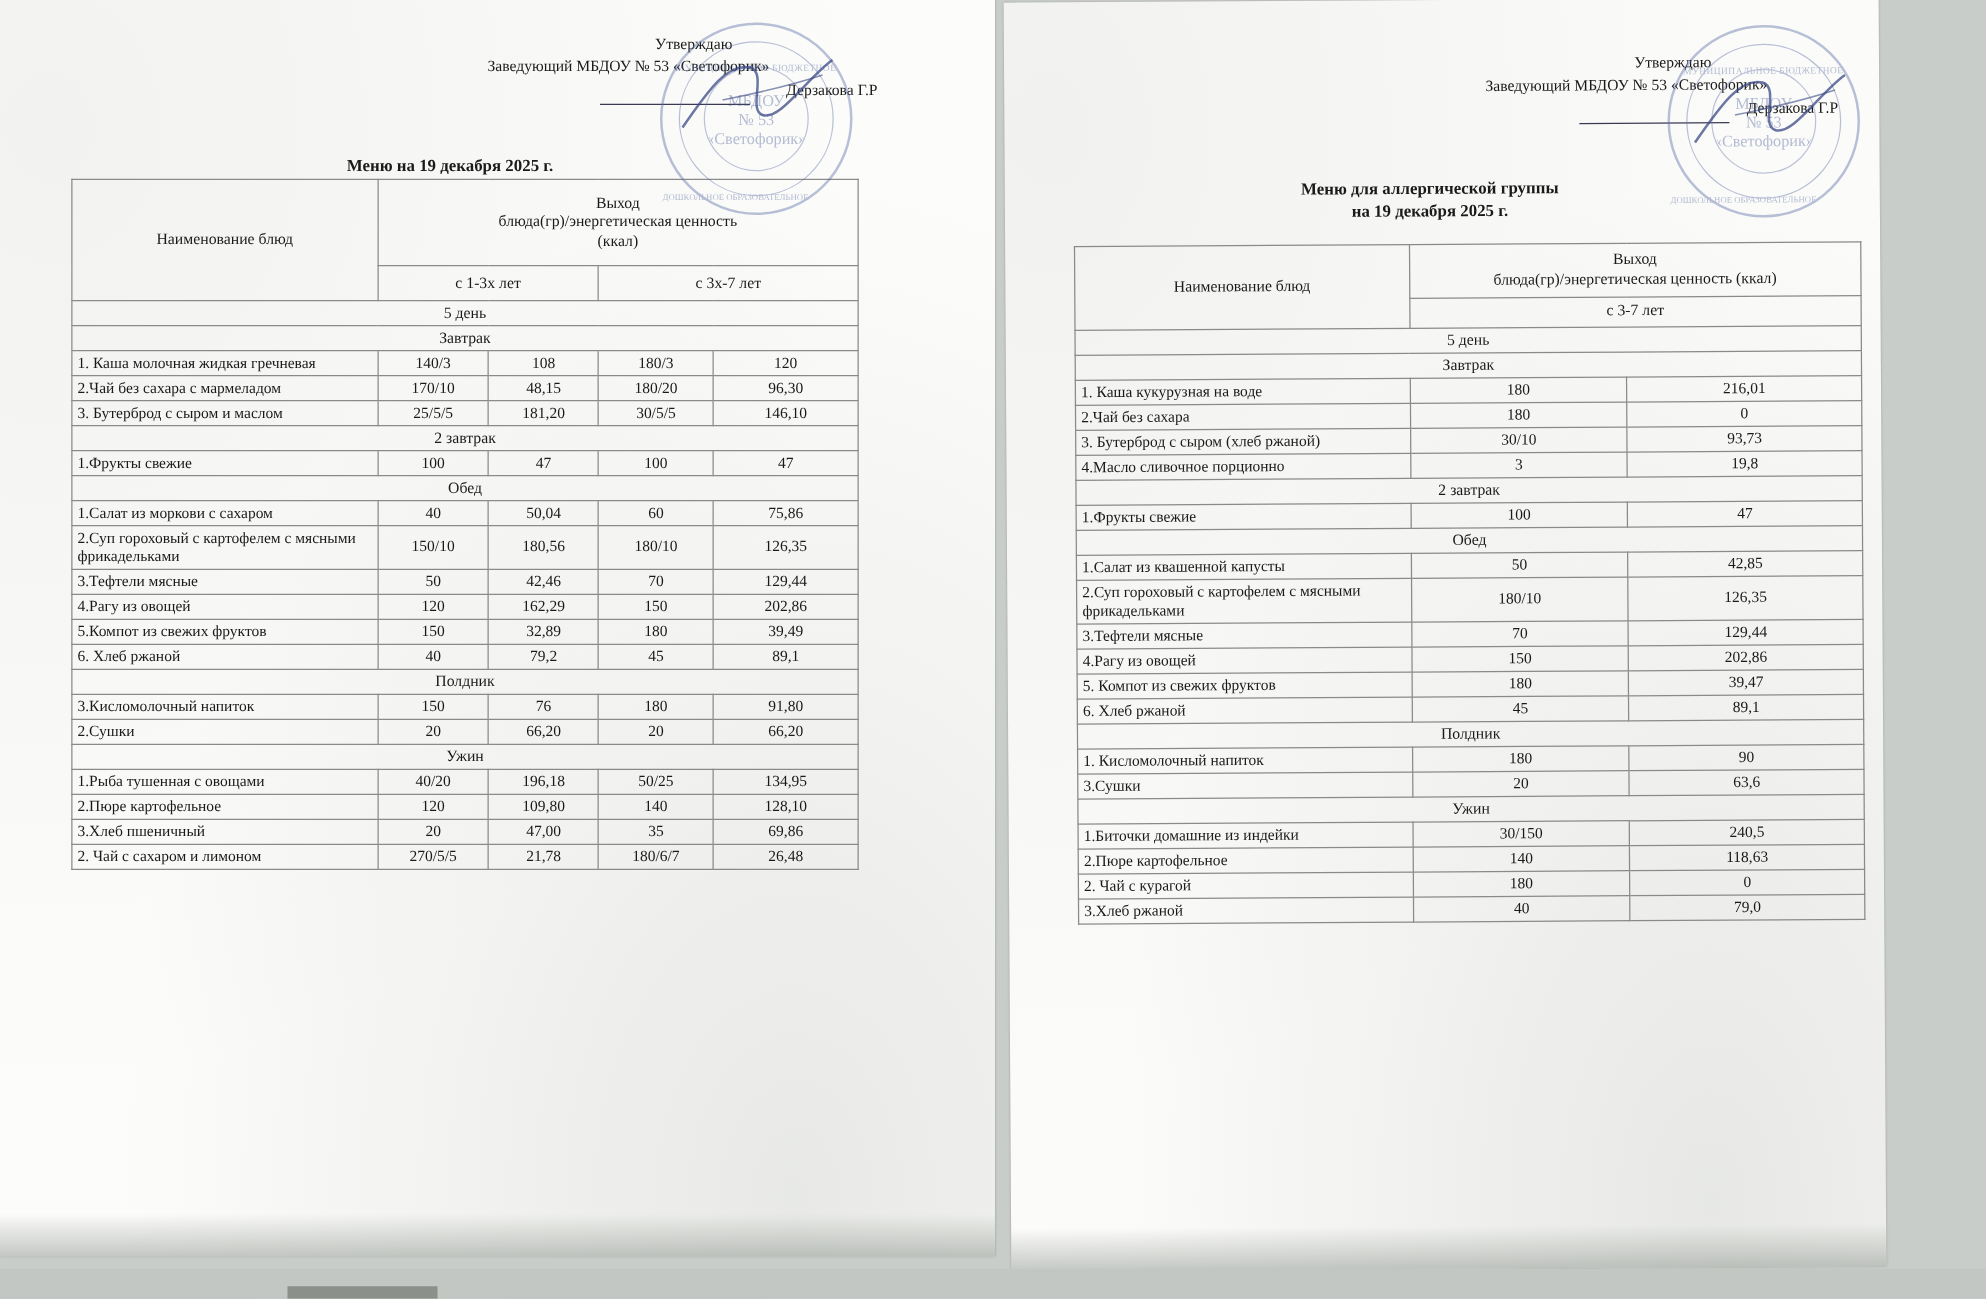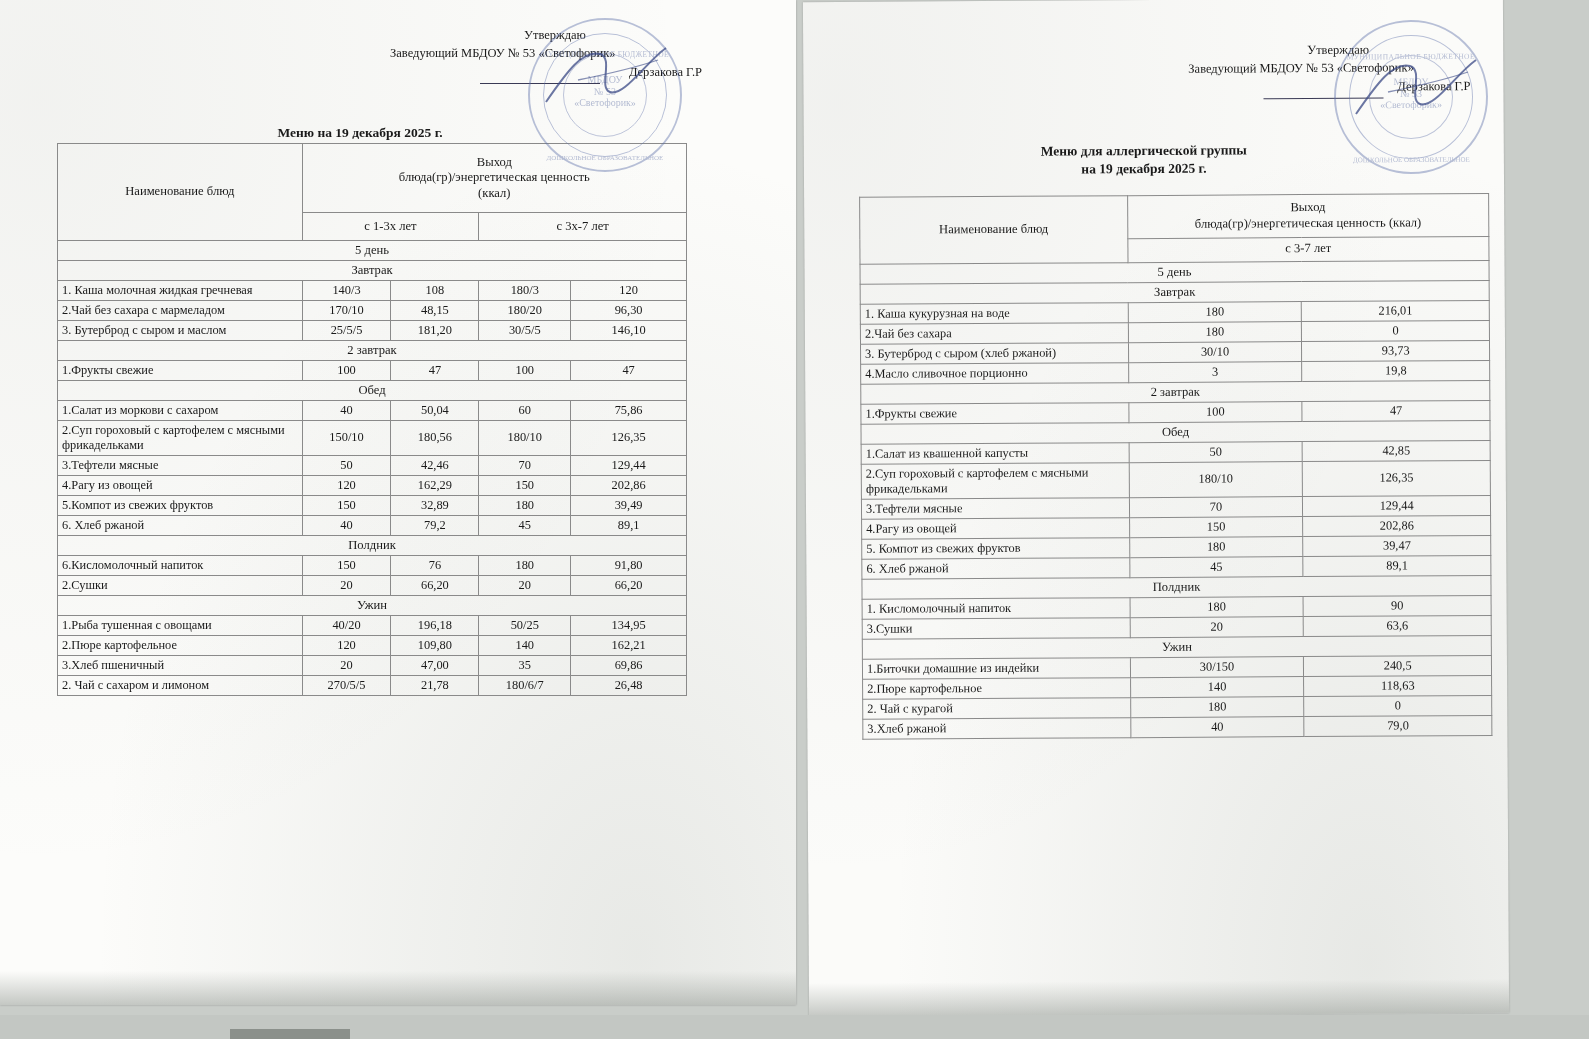--- a/index.html
+++ b/index.html
@@ -135,21 +135,21 @@
     position: absolute;
     left: 13px; top: 13px; right: 13px; bottom: 13px;
     border: 1px solid #5b6ea8;
     border-radius: 50%;
   }
   .stamp-inner {
     position: absolute;
     left: 33px; top: 33px; right: 33px; bottom: 33px;
     border: 1px solid #6878ad;
     border-radius: 50%;
-    font-size: 10px;
+    font-size: 13px;
     color: #51639c;
     text-align: center;
     line-height: 1.15;
     padding-top: 20px;
     box-sizing: border-box;
     overflow: hidden;
   }
   .stamp-arc {
     position: absolute;
     top: 6px;
@@ -159,21 +159,21 @@
     font-size: 7.5px;
     color: #51639c;
     letter-spacing: 0.4px;
     margin-top: 24px;
   }
   .stamp-arc-bottom {
     position: absolute;
     bottom: 8px;
     left: 0;
     width: 100%;
-    text-align: center;
+    text-align: left;
     font-size: 7px;
     color: #51639c;
   }
   #stamp-left { left: 528px; top: 18px; }
   #stamp-right { left: 1334px; top: 20px; transform: rotate(-0.35deg); }
   .signature {
     position: absolute;
     pointer-events: none;
   }
   #sig-left { left: 538px; top: 40px; }
@@ -314,21 +314,21 @@
           <td class="name-cell">6. Хлеб ржаной</td>
           <td class="num">40</td>
           <td class="num">79,2</td>
           <td class="num">45</td>
           <td class="num">89,1</td>
         </tr>
         <tr>
           <td class="sec" colspan="5">Полдник</td>
         </tr>
         <tr>
-          <td class="name-cell">6.Кисломолочный напиток</td>
+          <td class="name-cell">3.Кисломолочный напиток</td>
           <td class="num">150</td>
           <td class="num">76</td>
           <td class="num">180</td>
           <td class="num">91,80</td>
         </tr>
         <tr>
           <td class="name-cell">2.Сушки</td>
           <td class="num">20</td>
           <td class="num">66,20</td>
           <td class="num">20</td>
@@ -342,21 +342,21 @@
           <td class="num">40/20</td>
           <td class="num">196,18</td>
           <td class="num">50/25</td>
           <td class="num">134,95</td>
         </tr>
         <tr>
           <td class="name-cell">2.Пюре картофельное</td>
           <td class="num">120</td>
           <td class="num">109,80</td>
           <td class="num">140</td>
-          <td class="num">162,21</td>
+          <td class="num">128,10</td>
         </tr>
         <tr>
           <td class="name-cell">3.Хлеб пшеничный</td>
           <td class="num">20</td>
           <td class="num">47,00</td>
           <td class="num">35</td>
           <td class="num">69,86</td>
         </tr>
         <tr>
           <td class="name-cell">2. Чай с сахаром и лимоном</td>

